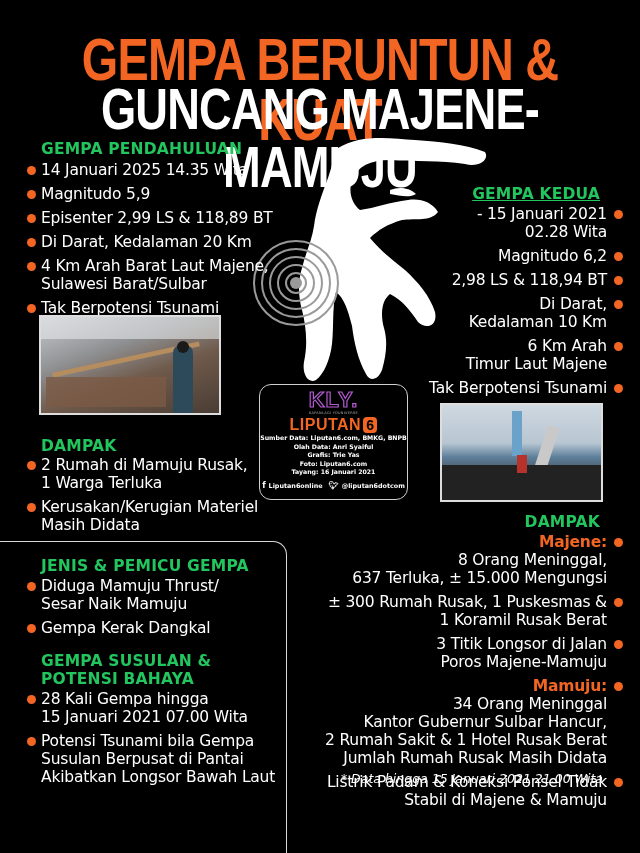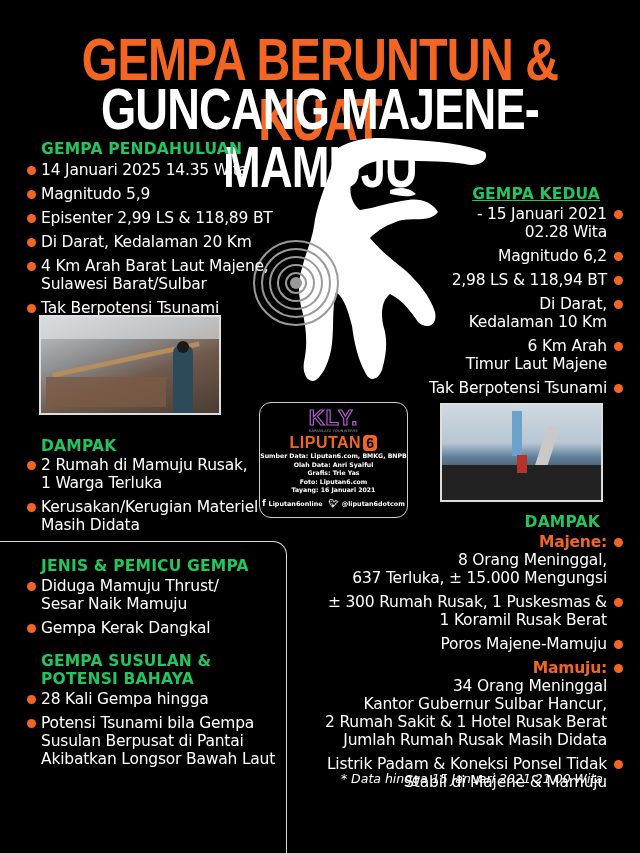--- a/index.html
+++ b/index.html
@@ -21,21 +21,21 @@
   .list li span { display: block; }
   .hl { color: #f26522; font-weight: 700; }
 
   .map { position: absolute; left: 240px; top: 130px; width: 250px; height: 270px; }
 
   .photo { position: absolute; border: 2px solid #ddd; overflow: hidden; }
   .photo-1 { left: 39px; top: 315px; width: 182px; height: 100px; background: linear-gradient(160deg, #c9cbce 0%, #8e8f91 35%, #6f5a4b 60%, #4a3d34 100%); }
   .photo-2 { left: 440px; top: 403px; width: 163px; height: 99px; background: linear-gradient(180deg, #cfd8e0 0%, #b7c6d2 40%, #5d7f9a 55%, #3b3b3f 80%, #1f1f22 100%); }
   .photo .shape { position: absolute; }
 
-  .credit-box { position: absolute; left: 259px; top: 402px; width: 149px; height: 116px; border: 1.5px solid #cfcfcf; border-radius: 12px; text-align: center; padding-top: 4px; }
+  .credit-box { position: absolute; left: 259px; top: 384px; width: 149px; height: 116px; border: 1.5px solid #cfcfcf; border-radius: 12px; text-align: center; padding-top: 4px; }
   .kly { font-family: "Liberation Sans", sans-serif; font-size: 22px; font-weight: 700; letter-spacing: 1px; line-height: 22px; color: transparent; -webkit-text-stroke: 1.2px #b35ad0; }
   .kly-sub { font-size: 3.5px; color: #aaa; letter-spacing: 0.3px; line-height: 5px; }
   .liputan { font-family: "Liberation Sans", sans-serif; font-weight: 700; font-size: 16px; color: #f26522; line-height: 18px; letter-spacing: 0.5px; }
   .liputan .six { display: inline-block; background: #f26522; color: #000; border-radius: 4px; padding: 0 3px; margin-left: 2px; line-height: 16px; font-size: 14px; }
   .credit-line { font-size: 6.2px; line-height: 8.6px; color: #fff; font-weight: 700; }
   .social { display: flex; justify-content: center; gap: 6px; align-items: center; margin-top: 4px; font-size: 6.4px; font-weight: 700; }
   .social .ico { font-weight: 700; font-size: 8px; margin-right: 3px; }
 
   .panel { position: absolute; left: -10px; top: 541px; width: 297px; height: 330px; border: 1.5px solid #d8d8d8; border-radius: 0 14px 0 0; border-bottom: none; border-left: none; }
   .footnote { position: absolute; right: 37px; top: 771px; font-style: italic; font-size: 12.5px; color: #fff; }
@@ -162,39 +162,41 @@
     </li>
 </ul>
 
 <div class="sec-head" style="left:41px; top:652px;">
   <div>GEMPA SUSULAN &amp;</div>
   <div>POTENSI BAHAYA</div>
 </div>
 <ul class="list left" style="left:27px; top:690px; width:260px;">
   <li>
       <span>28 Kali Gempa hingga</span>
+      <span>15 Januari 2021 07.00 Wita</span>
     </li>
   <li>
       <span>Potensi Tsunami bila Gempa</span>
       <span>Susulan Berpusat di Pantai</span>
       <span>Akibatkan Longsor Bawah Laut</span>
     </li>
 </ul>
 
 <div class="sec-head" style="right:40px; top:513px;">DAMPAK</div>
 <ul class="list right" style="right:17px; top:533px; width:330px;">
   <li>
       <span><span class="hl">Majene:</span> <span style="display:inline">8 Orang Meninggal,</span></span>
       <span>637 Terluka, ± 15.000 Mengungsi</span>
     </li>
   <li>
       <span>± 300 Rumah Rusak, 1 Puskesmas &amp;</span>
       <span>1 Koramil Rusak Berat</span>
     </li>
   <li>
+      <span>3 Titik Longsor di Jalan</span>
       <span>Poros Majene-Mamuju</span>
     </li>
   <li>
       <span><span class="hl">Mamuju:</span> <span style="display:inline">34 Orang Meninggal</span></span>
       <span>Kantor Gubernur Sulbar Hancur,</span>
       <span>2 Rumah Sakit &amp; 1 Hotel Rusak Berat</span>
       <span>Jumlah Rumah Rusak Masih Didata</span>
     </li>
   <li>
       <span>Listrik Padam &amp; Koneksi Ponsel Tidak</span>

